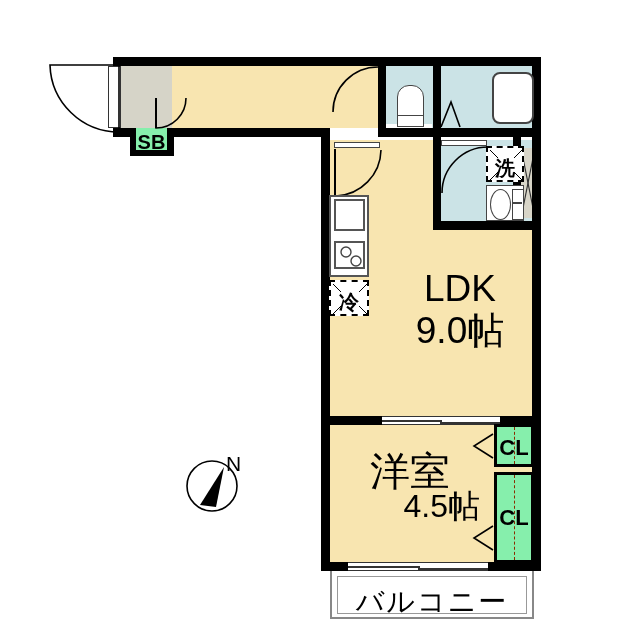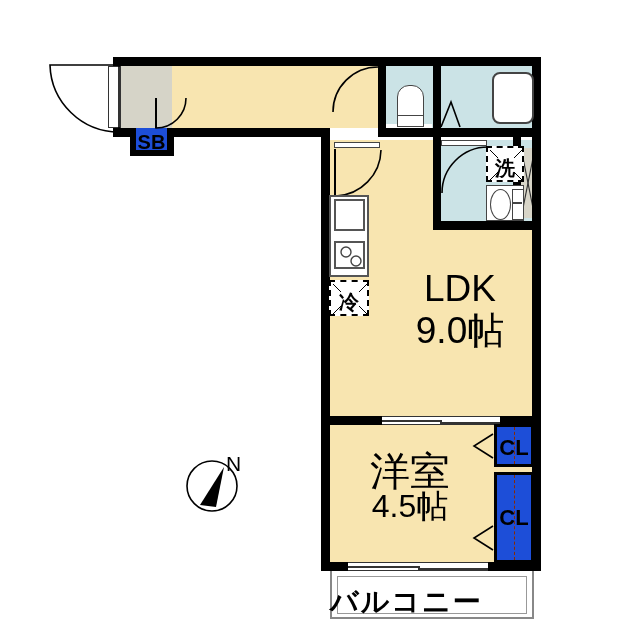--- a/index.html
+++ b/index.html
@@ -11,21 +11,21 @@
   }
   #plan{position:relative;width:640px;height:640px;background:#ffffff;}
 
   
   .abs{position:absolute;box-sizing:border-box;}
 
   .wall{background:#000000;}
   .floor-ldk{background:#f8e5b0;}
   .floor-wet{background:#cbe3e6;}
   .floor-genkan{background:#d6d4c8;}
-  .cl{background:#1d4ed8;}
+  .cl{background:#86efac;}
   .ps{background:#d8d5c8;}
   .white{background:#ffffff;}
 
   .room-label{
     position:absolute;
     text-align:center;
     color:#000;
     font-weight:normal;
     line-height:1.05;
     letter-spacing:0px;
@@ -46,21 +46,21 @@
     font-size:20px;font-weight:bold;color:#000;
     text-align:center;width:100%;left:0;top:3px;
   }
   .kanji{
     position:absolute;
     font-size:20px;font-weight:bold;color:#000;
     text-align:center;width:100%;left:0;
   }
   .balcony-text{
     position:absolute;left:0;width:100%;
-    text-align:left;font-size:28px;font-weight:bold;color:#000;
+    text-align:center;font-size:28px;font-weight:normal;color:#000;
     letter-spacing:2px;
   }
   .dashbox{border:2px dashed #000;background:#ffffff;}
   .fixture{border:2px solid #555;background:#ffffff;}
   .thin{border:1px solid #555;background:#ffffff;}
   .compass-n{
     position:absolute;font-size:21px;font-weight:normal;color:#000;
   }
   svg{display:block;overflow:visible;}
   .swing{fill:none;stroke:#000;stroke-width:1.6;}
@@ -217,21 +217,21 @@
   <div class="abs" style="left:486px;top:185px;width:38px;height:36px;background:#fff;border:1.5px solid #444;">
     <div style="position:absolute;left:3px;top:3px;width:19px;height:29px;border:1.5px solid #444;border-radius:50%;background:#fff;"></div>
     <div style="position:absolute;left:25px;top:3px;width:10px;height:29px;border:1.5px solid #444;background:#fff;"></div>
     <div style="position:absolute;left:25px;top:16px;width:10px;height:1.5px;background:#444;"></div>
   </div>
 
   <div class="room-label lbl-ldk-name" style="left:380px;top:270px;width:160px;">LDK</div>
   <div class="room-label lbl-ldk-size" style="left:380px;top:312px;width:160px;">9.0帖</div>
 
   <div class="room-label lbl-yo-name" style="left:340px;top:450px;width:140px;">洋室</div>
-  <div class="room-label lbl-yo-size" style="left:340px;top:490px;width:140px;">4.5帖</div>
+  <div class="room-label lbl-yo-size" style="left:340px;top:490px;width:140px;text-align:right;">4.5帖</div>
 
   <div class="abs" style="left:330px;top:571px;width:204px;height:48px;background:#ffffff;border-left:2px solid #888;border-right:2px solid #888;border-bottom:2px solid #888;"></div>
   <div class="abs" style="left:337px;top:576px;width:190px;height:38px;background:#ffffff;border:1px solid #999;"></div>
   <div class="balcony-text" style="left:330px;top:583px;width:204px;">バルコニー</div>
 
   <div class="abs" style="left:186px;top:460px;width:52px;height:52px;">
     <svg style="position:absolute;left:0;top:0;width:52px;height:52px;">
       <circle cx="26" cy="26" r="25" fill="none" stroke="#000" stroke-width="1.6"></circle>
       <path d="M 38 7 L 14 45 L 30 47 Z" fill="#000"></path>
     </svg>

